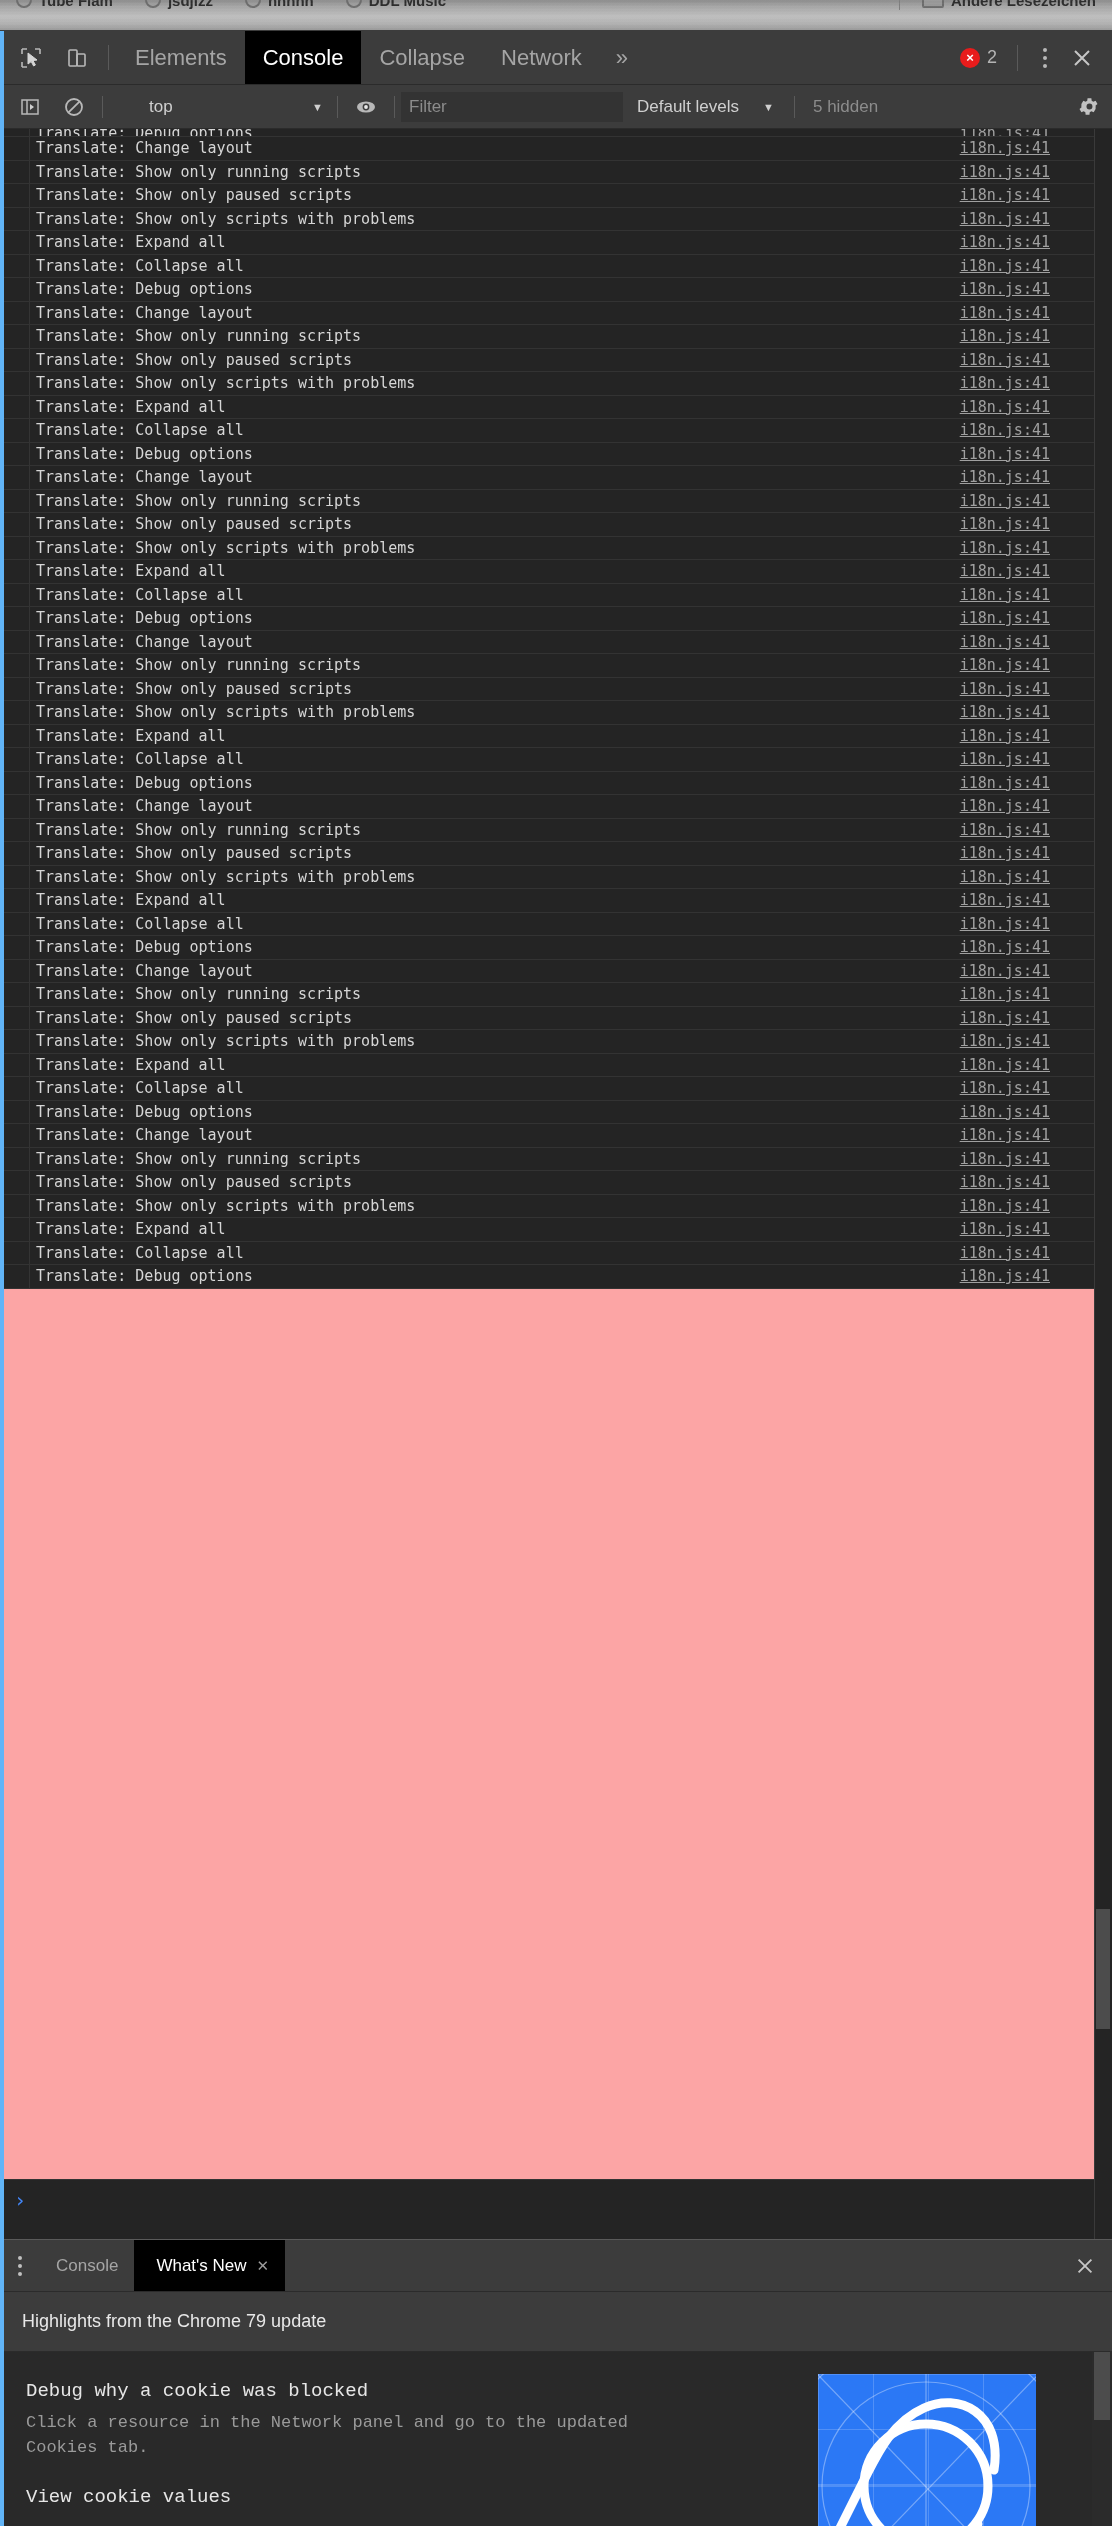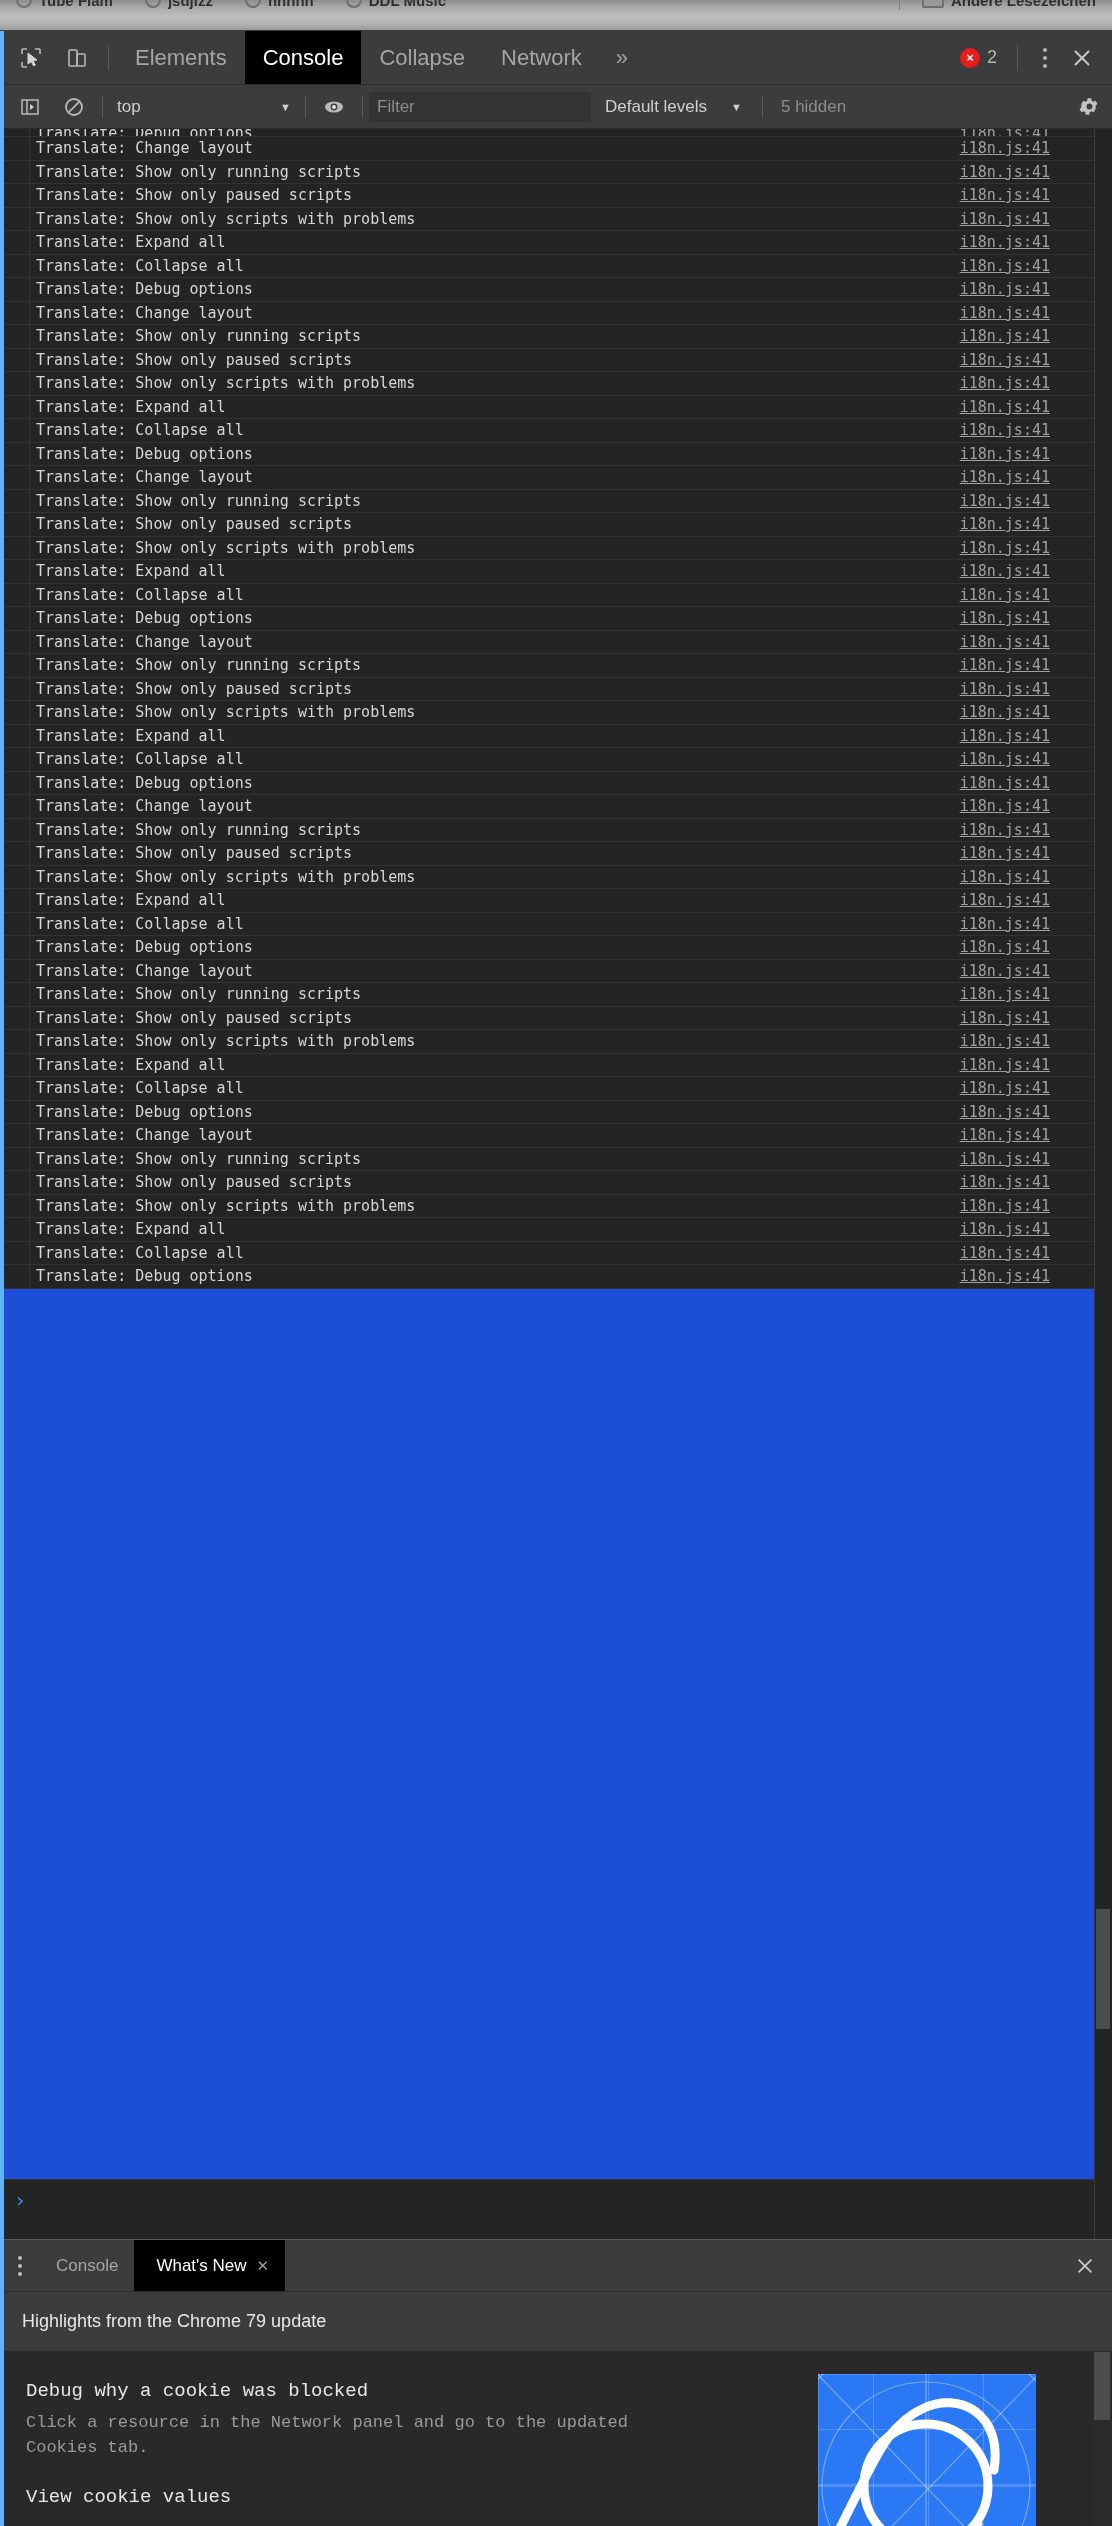--- a/index.html
+++ b/index.html
@@ -90,21 +90,21 @@
     height:44px; min-height:44px;
     background:#3c3c3c;
     display:flex; align-items:center;
     padding-left:8px;
     border-bottom:1px solid #2b2b2b;
   }
   .fb-icon { width:44px; height:44px; display:flex; align-items:center; justify-content:center; cursor:pointer;}
   .fb-sep { width:1px; height:22px; background:#5a5a5a; margin:0 6px; }
   .ctx-select {
     display:flex; align-items:center; min-width:190px;
-    color:#cfcfcf; font-size:17px; padding:0 8px; cursor:pointer;
+    color:#cfcfcf; font-size:17px; padding:0 8px; cursor:pointer;margin-left:32px;
   }
   .ctx-select .caret { margin-left:auto; font-size:11px; color:#cfcfcf; }
   .filter-input {
     width:222px; height:30px; background:#333333;
     border:none; outline:none;
     color:#cfcfcf; font-size:17px;
     font-family:"Liberation Sans", sans-serif;
     padding:0 8px; margin-left:0;
   }
   .filter-input::placeholder { color:#8c8c8c; }
@@ -112,21 +112,21 @@
     display:flex; align-items:center; gap:24px;
     color:#cfcfcf; font-size:17px; padding:0 14px; cursor:pointer; white-space:nowrap;
   }
   .levels .caret { font-size:11px; }
   .hidden-count { color:#8c8c8c; font-size:17px; padding:0 12px; white-space:nowrap; }
   .gear { width:40px; display:flex; align-items:center; justify-content:center; margin-left:auto; margin-right:4px; cursor:pointer;}
 
   
   .console-area {
     flex:1 1 auto; position:relative; overflow:hidden;
-    background:#1d4ed8;
+    background:#fca5a5;
     display:flex; flex-direction:column;
   }
   .msg-list { position:relative; flex:1 1 auto; overflow:hidden; }
   .msg-row {
     display:flex; align-items:center;
     height:23.5px;
     border-bottom:1px solid #333333;
     padding-left:4px;
     background:#242424;
   }

